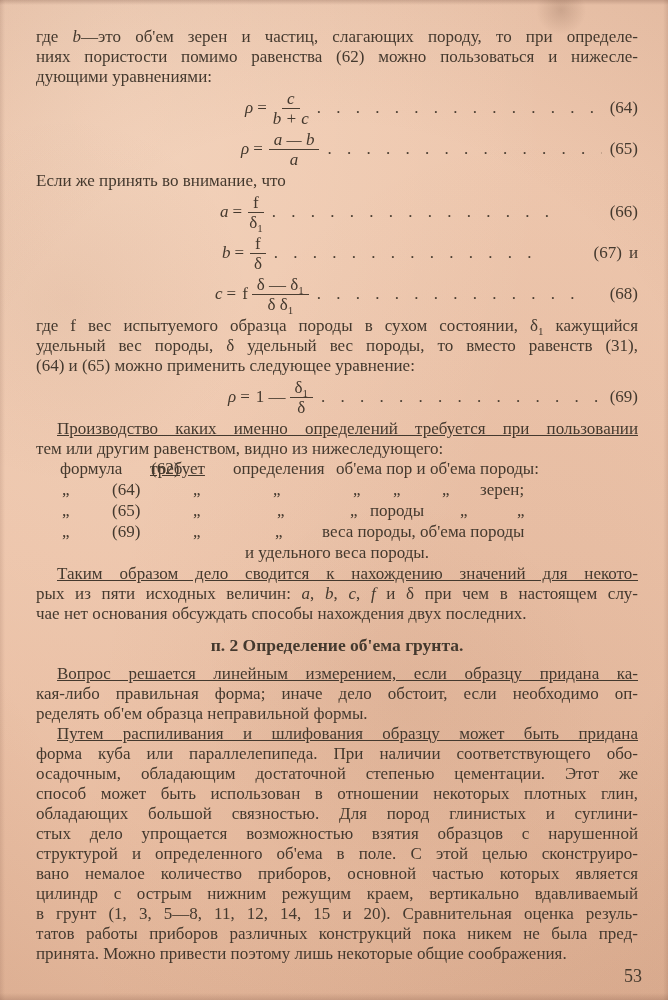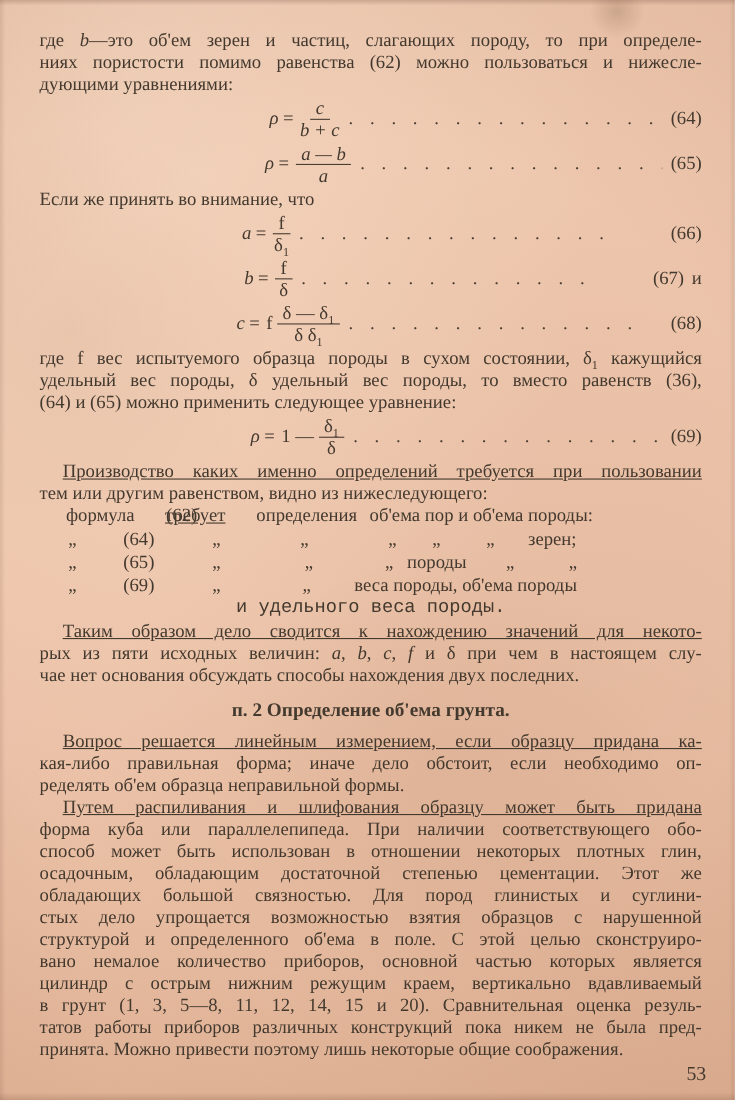--- a/index.html
+++ b/index.html
@@ -48,21 +48,21 @@
   .f64 .fl{margin-left:209px;} .f65 .fl{margin-left:205px;}
   .f66 .fl{margin-left:184px;} .f67 .fl{margin-left:186px;}
   .f68 .fl{margin-left:179px;} .f69 .fl{margin-left:192px;}
   
   .trow{position:relative;height:21px;}
   .tc{position:absolute;top:0;}
   .trA .c0{left:24px;} .trA .c1{left:72px;margin-left:43px;} .trA .c2{left:114px;text-decoration:underline;} .trA .c3{left:197px;} .trA .c4{left:300px;}
   .trB .c0{left:26px;} .trB .c1{left:76px;} .trB .c2{left:157px;} .trB .c3{left:237px;} .trB .c4{left:317px;} .trB .c5{left:357px;} .trB .c6{left:406px;} .trB .c7{left:444px;}
   .trC .c0{left:26px;} .trC .c1{left:76px;} .trC .c2{left:157px;} .trC .c3{left:241px;} .trC .c4{left:314px;} .trC .c5{left:334px;} .trC .c6{left:424px;} .trC .c7{left:481px;}
   .trD .c0{left:26px;} .trD .c1{left:76px;} .trD .c2{left:157px;} .trD .c3{left:239px;} .trD .c4{left:286px;}
-  .trE{text-align:center;font-family:Liberation Mono, monospace;}
+  .trE{text-align:center;}
   .heading{text-align:center;font-weight:700;font-size:17.5px;margin:11px 0 9px;}
   .pagenum{position:absolute;top:966px;right:26px;font-size:18px;color:#45392d;}
   .sp-before-eq{margin-top:2px;}
 </style>
 </head>
 <body>
 
 <div class="page">
   <div class="inner">
 
@@ -146,21 +146,21 @@
             <span class="fden">δ δ<sub>1</sub></span>
           </span>
         </span>
       <span class="fdots">. . . . . . . . . . . . . .</span>
       <span class="ftag">(68)</span>
       <span class="fsuf"></span>
     </div>
 
     <div>
       <div class="line">где f вес испытуемого образца породы в сухом состоянии, δ<sub>1</sub> кажущийся</div>
-      <div class="line">удельный вес породы, δ удельный вес породы, то вместо равенств (36),</div>
+      <div class="line">удельный вес породы, δ удельный вес породы, то вместо равенств (31),</div>
       <div class="line left last">(64) и (65) можно применить следующее уравнение:</div>
     </div>
 
     <div class="formula f69 sp-before-eq">
       <span class="fl">
           <span class="var">ρ</span>
           <span class="feq">=</span>
           <span class="fpre">1 —</span>
           <span class="frac">
             <span class="fnum">δ<sub>1</sub></span>
@@ -227,22 +227,22 @@
 
     <div>
       <div class="line indent">Вопрос решается линейным измерением, если образцу придана ка-</div>
       <div class="line">кая-либо правильная форма; иначе дело обстоит, если необходимо оп-</div>
       <div class="line left last">ределять об'ем образца неправильной формы.</div>
     </div>
 
     <div>
       <div class="line indent">Путем распиливания и шлифования образцу может быть придана</div>
       <div class="line">форма куба или параллелепипеда. При наличии соответствующего обо-</div>
+      <div class="line">осадочным, обладающим достаточной степенью цементации. Этот же</div>
       <div class="line">способ может быть использован в отношении некоторых плотных глин,</div>
-      <div class="line">осадочным, обладающим достаточной степенью цементации. Этот же</div>
       <div class="line">обладающих большой связностью. Для пород глинистых и суглини-</div>
       <div class="line">стых дело упрощается возможностью взятия образцов с нарушенной</div>
       <div class="line">структурой и определенного об'ема в поле. С этой целью сконструиро-</div>
       <div class="line">вано немалое количество приборов, основной частью которых является</div>
       <div class="line">цилиндр с острым нижним режущим краем, вертикально вдавливаемый</div>
       <div class="line">в грунт (1, 3, 5—8, 11, 12, 14, 15 и 20). Сравнительная оценка резуль-</div>
       <div class="line">татов работы приборов различных конструкций пока никем не была пред-</div>
       <div class="line left last">принята. Можно привести поэтому лишь некоторые общие соображения.</div>
     </div>
 

